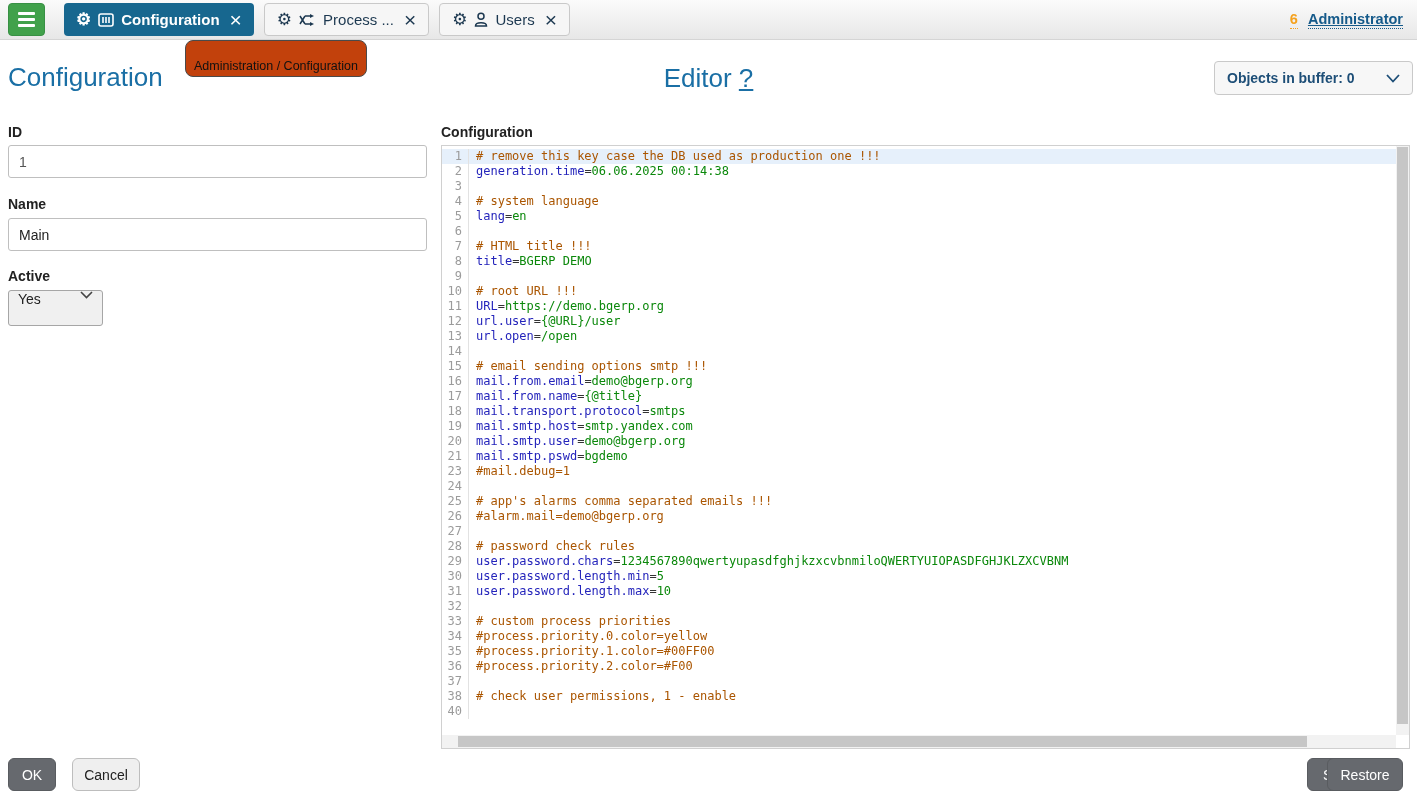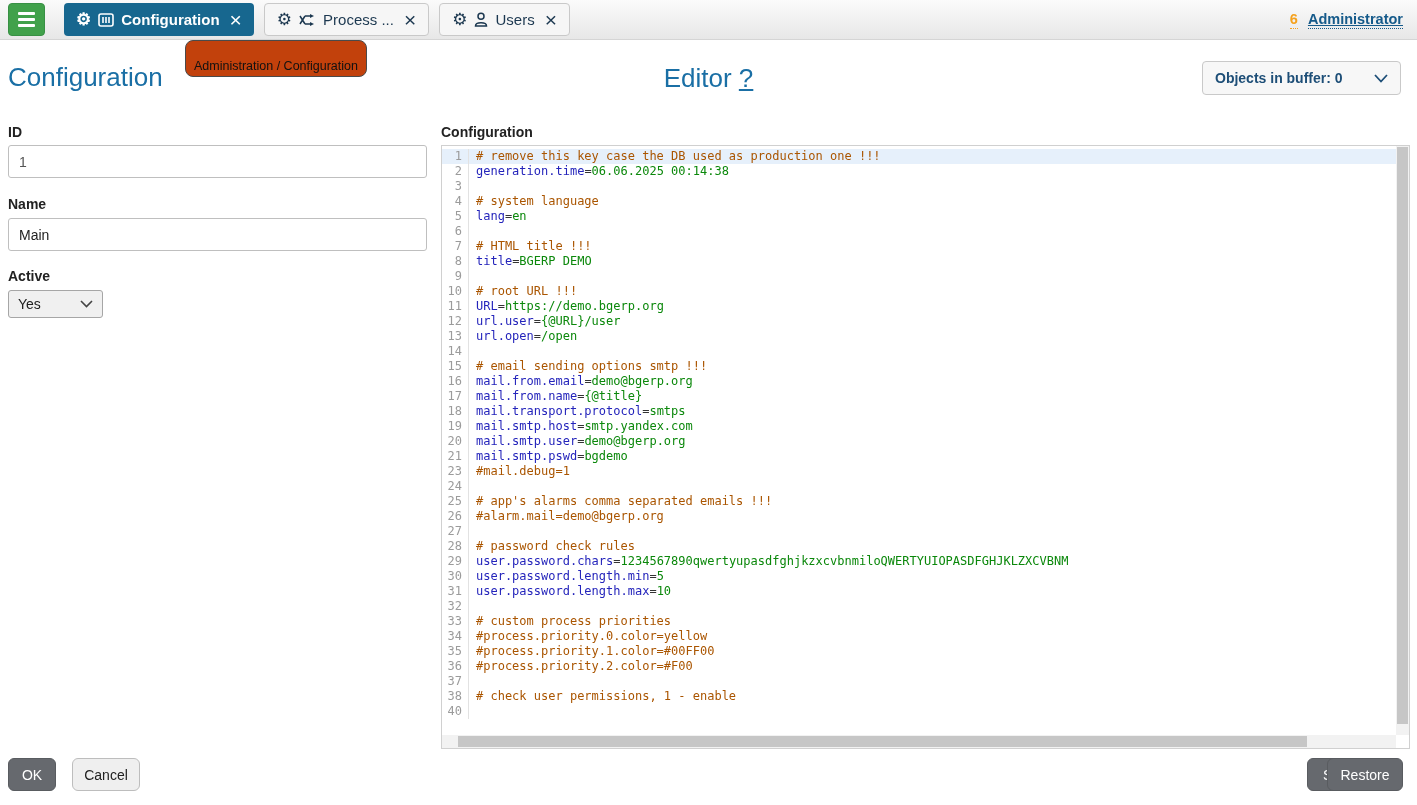--- a/index.html
+++ b/index.html
@@ -29,32 +29,32 @@
 
   .tooltip { position:absolute; left:185px; top:40px; background:#c2410c;
     border:1px solid #4a4a4a; border-radius:8px; padding:18px 8px 3px;
     font-size:12.5px; color:#111; z-index:5; white-space:nowrap; }
 
   
   .page-title { position:absolute; left:8px; top:62px; font-size:26px; color:#1a6fa5; }
   .center-title { position:absolute; left:0; right:0; top:63px; text-align:center;
     font-size:26px; color:#1a6fa5; }
   .center-title a { color:#1a6fa5; text-decoration:underline; cursor:pointer; }
-  .buffer-dd { position:absolute; right:16px; top:61px; width:199px; height:34px;
+  .buffer-dd { position:absolute; right:4px; top:61px; width:199px; height:34px;
     background:#f7f7f7; border:1px solid #c9c9c9; border-radius:4px;
     display:flex; align-items:center; justify-content:space-between; padding:0 12px;
     color:#1d4e77; font-weight:bold; font-size:14px; cursor:pointer; }
 
   
   .lbl { position:absolute; font-weight:bold; font-size:14px; color:#222; }
   .txt-input { position:absolute; width:419px; height:33px; border:1px solid #bfbfbf;
     border-radius:3px; padding:0 10px; font-size:14px; font-family:inherit;
     background:#fff; }
-  .sel { position:absolute; width:95px; height:28px; background:#f0f0f0;
-    border:1px solid #a6a6a6; border-radius:3px; display:flex; align-items:center;
+  .sel { position:absolute; width:95px; height:36px; background:#f0f0f0;
+    border:1px solid #a6a6a6; border-radius:3px; display:flex; align-items:flex-start;
     justify-content:space-between; padding:0 9px; font-size:14px; cursor:pointer; }
 
   
   .editor-label { position:absolute; left:441px; top:124px; font-weight:bold; font-size:14px; }
   .editor { position:absolute; left:441px; top:145px; width:969px; height:604px;
     border:1px solid #d0d0d0; background:#fff; overflow:hidden; padding-top:3px; cursor:text; }
   .code-line { display:flex; height:15px; line-height:15px;
     font-family:"DejaVu Sans Mono", monospace; font-size:12px; white-space:pre; }
   .code-line.hl { background:#e6f0fb; }
   .ln { flex:none; width:27px; text-align:right; padding-right:6px; color:#9b9b9b;

